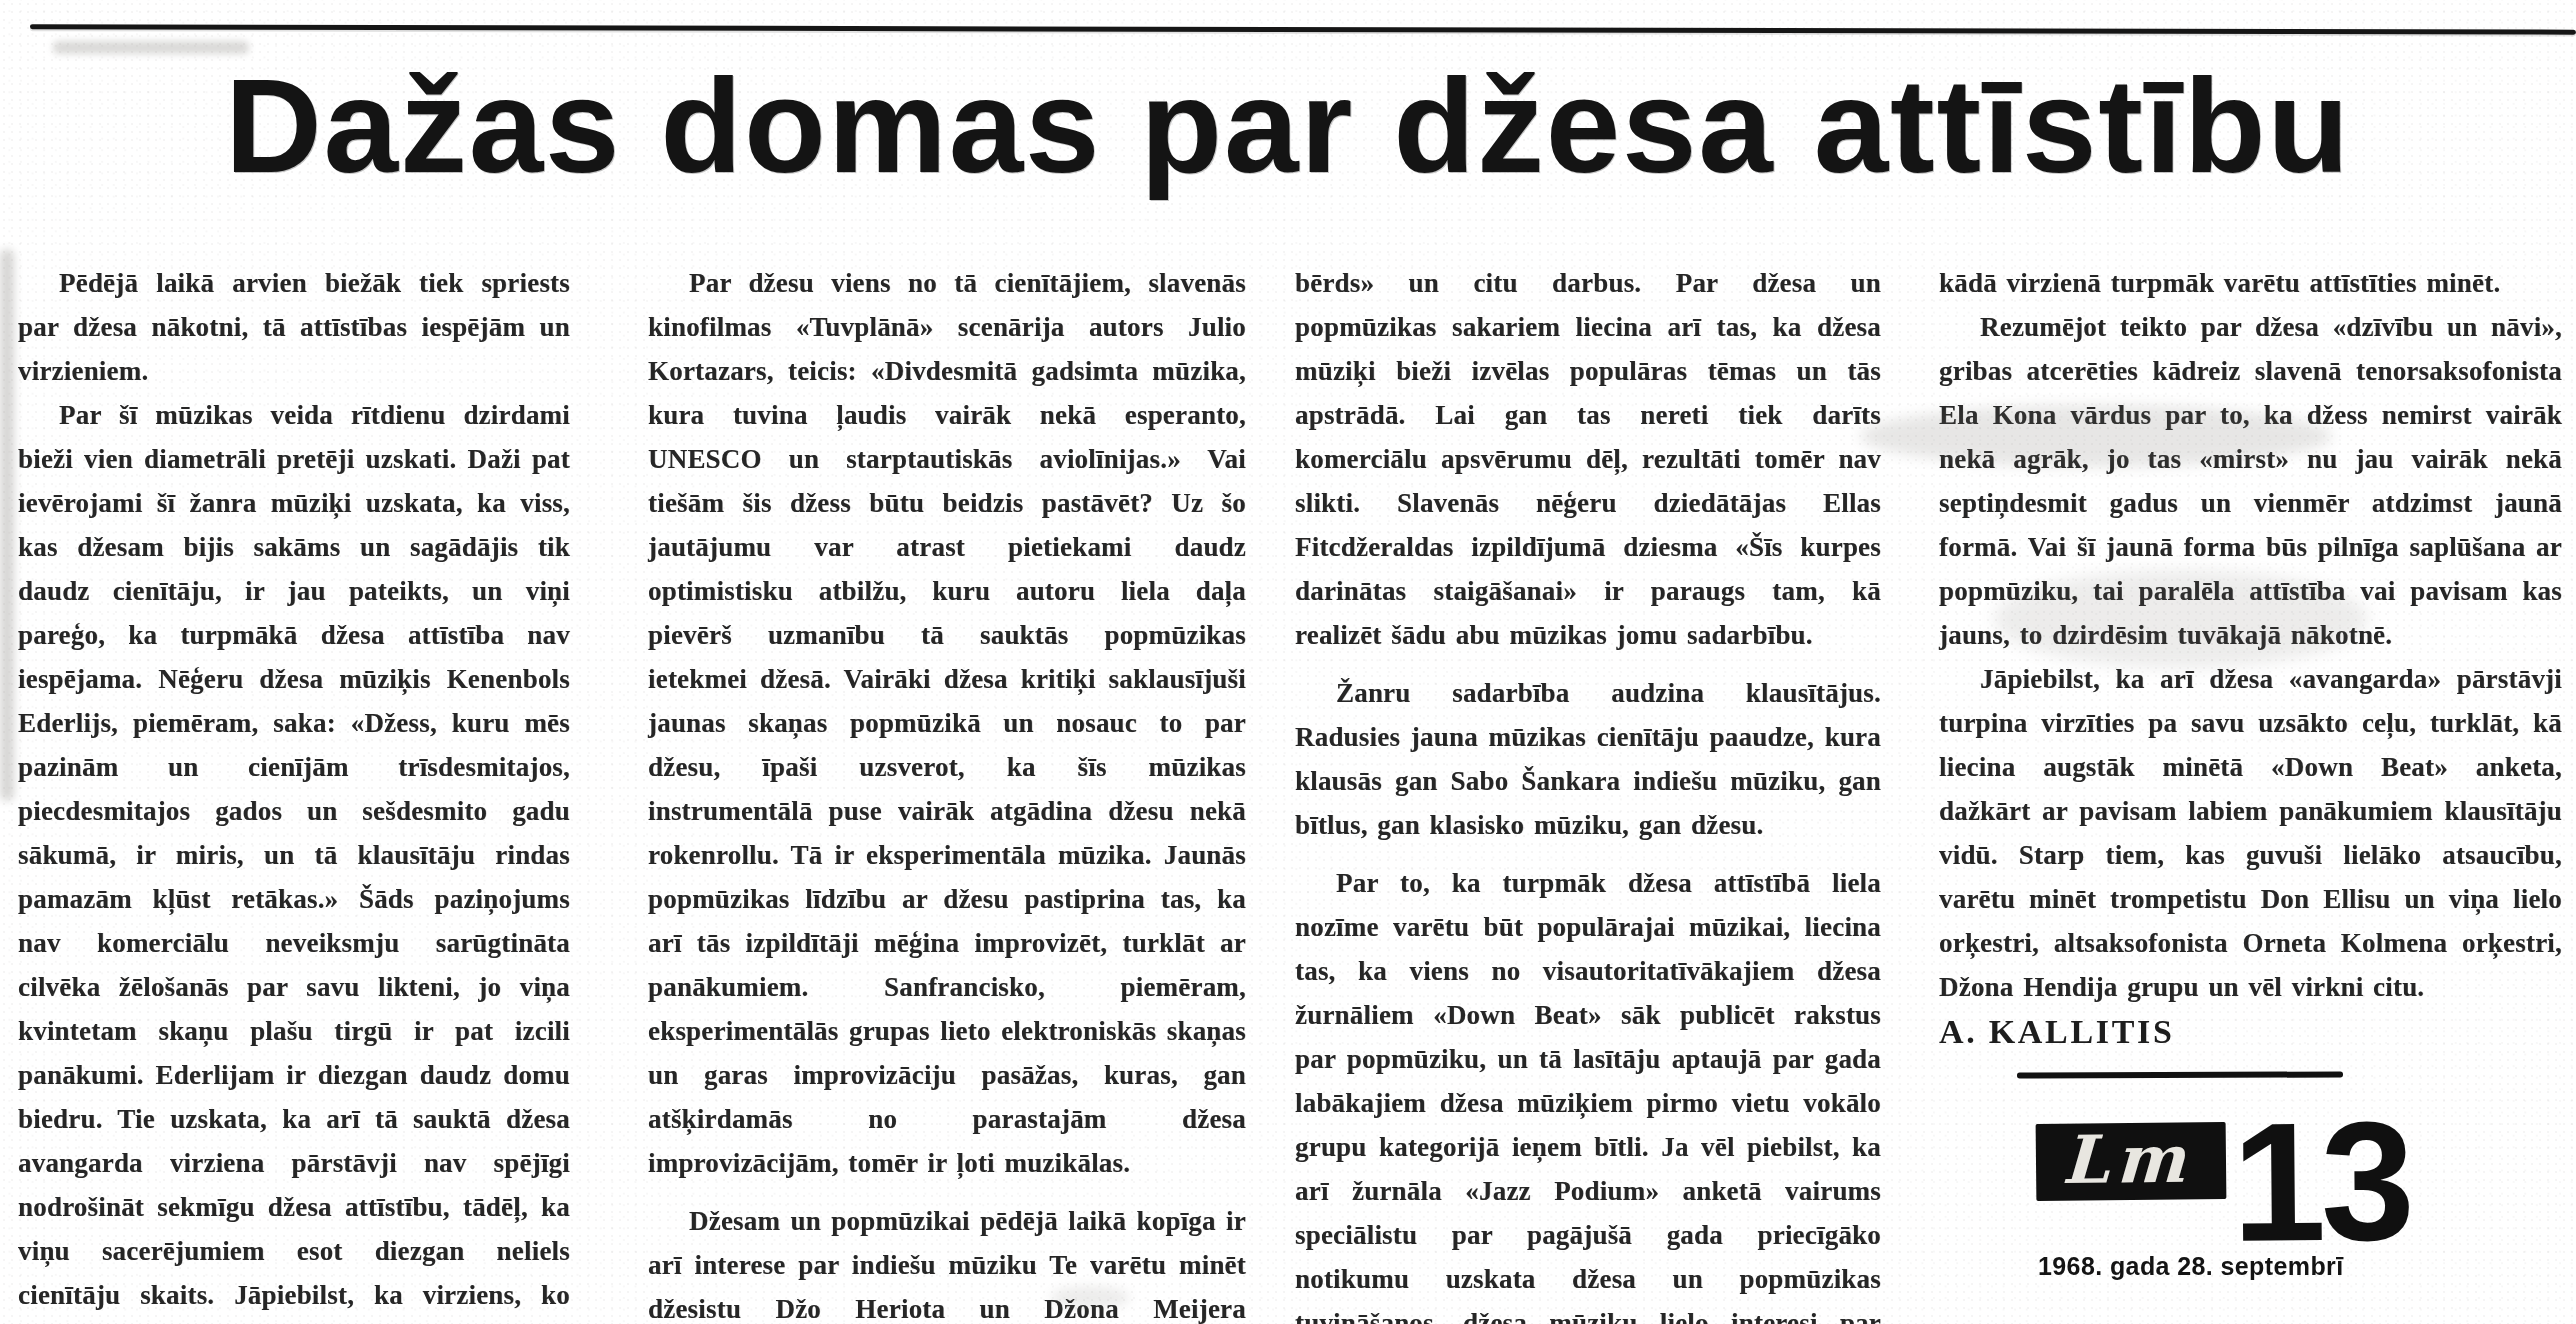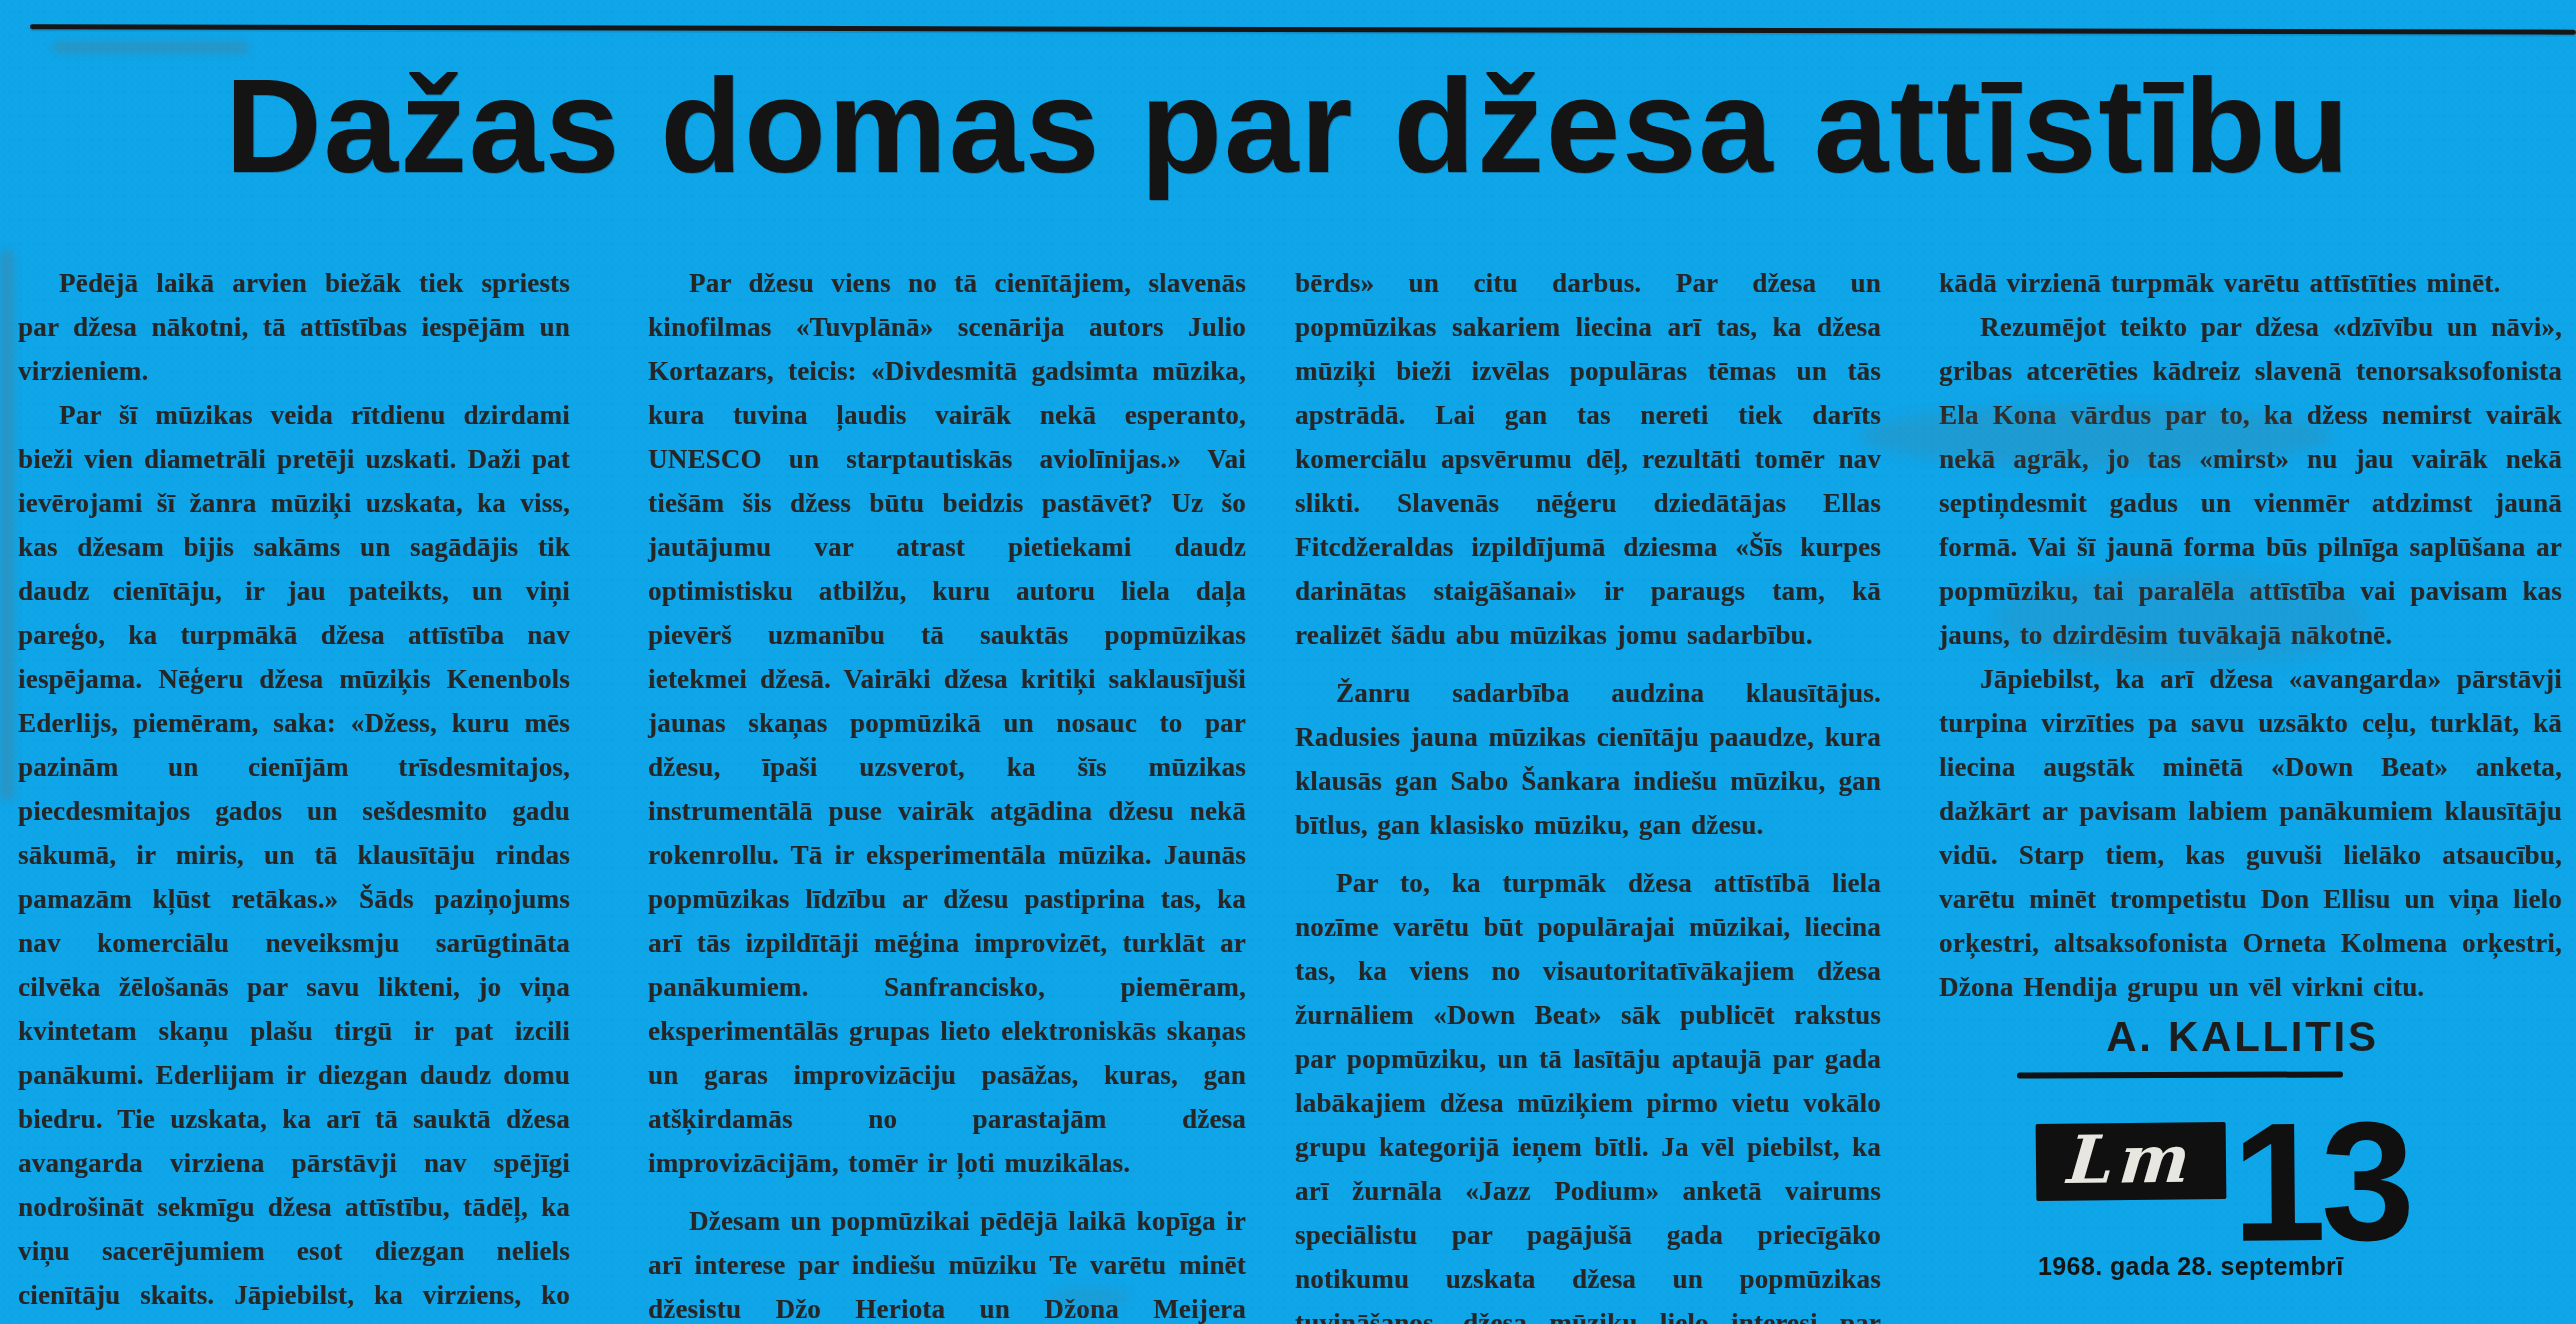--- a/index.html
+++ b/index.html
@@ -1,19 +1,19 @@
 <!DOCTYPE html>
 <html style="font-size:14.2px"><head>
 <meta charset="utf-8">
 <style>
   html,body{margin:0;padding:0;background:#c9c7c2;}
   .page{
     position:relative;
     width:2576px;height:1324px;
-    background:#0ea5e9;
+    background:#ffffff;
     overflow:hidden;
     font-family:"Liberation Serif", serif;
     color:#222;
   }
   .grain{
     position:absolute;inset:0;pointer-events:none;
     background-image:
       radial-gradient(rgba(60,58,54,.05) 0.9px, transparent 1.2px),
       radial-gradient(rgba(60,58,54,.04) 0.9px, transparent 1.2px);
     background-size:8px 8px,11.6px 11.6px;
@@ -43,23 +43,23 @@
   }
   .col p{margin:0;text-indent:41px;}
   .col p.noindent{text-indent:0;}
   .col p.gap{margin-top:14.2px;}
   .col-1{left:18px;width:552px;}
   .col-2{left:648px;width:598px;}
   .col-3{left:1295px;width:586px;}
   .col-4{left:1939px;width:623px;}
   .byline{
     position:absolute;top:1013px;left:1939px;width:607px;
-    text-align:center;
-    font-family:Liberation Sans, sans-serif;
-    font-weight:700;font-size:42px;letter-spacing:2.7px;color:#1d1d1d;
+    text-align:left;
+    font-family:Liberation Serif, serif;
+    font-weight:700;font-size:34px;letter-spacing:2.7px;color:#1d1d1d;
   }
   .footer-rule{
     position:absolute;left:2017px;top:1072px;width:326px;height:6.2px;
     background:#121212;border-radius:2.7px;transform:rotate(-.2deg);
   }
   .lm-logo{
     position:absolute;left:2036px;top:1123px;width:190px;height:77px;
     background:#101010;border-radius:1.8px;
     display:flex;align-items:center;justify-content:center;
     transform:rotate(-.6deg);

